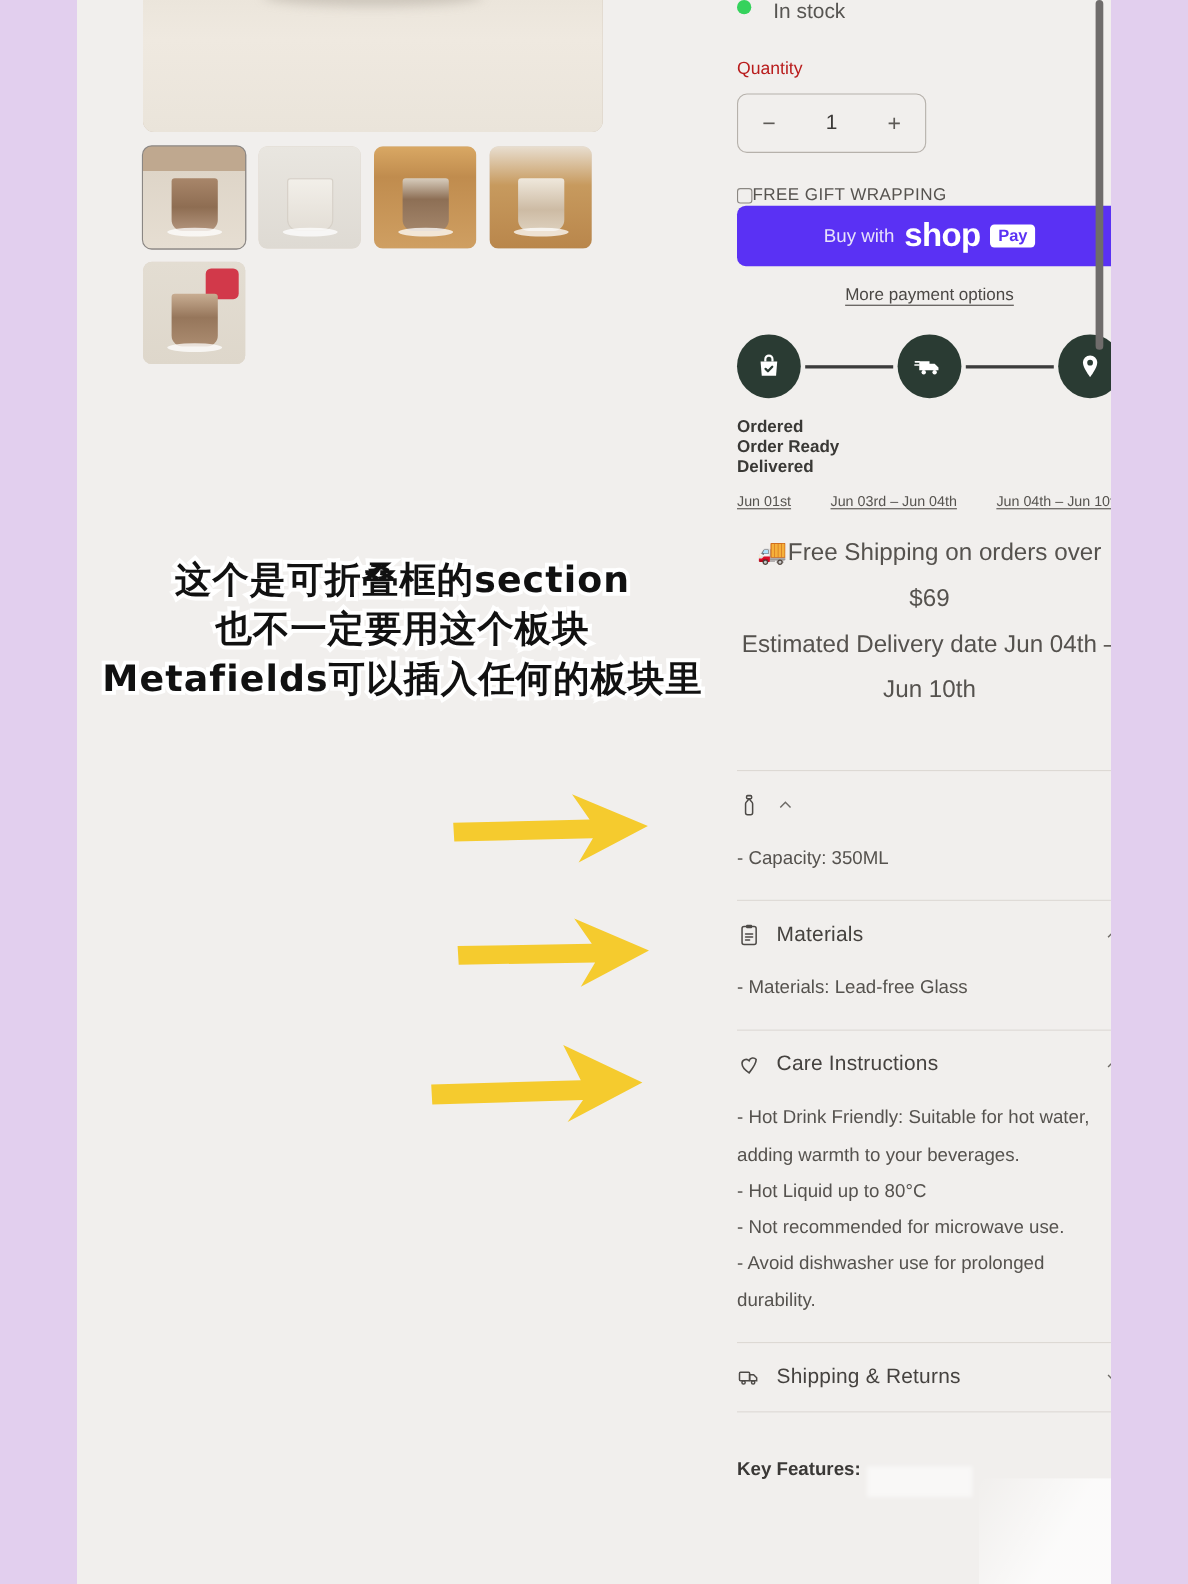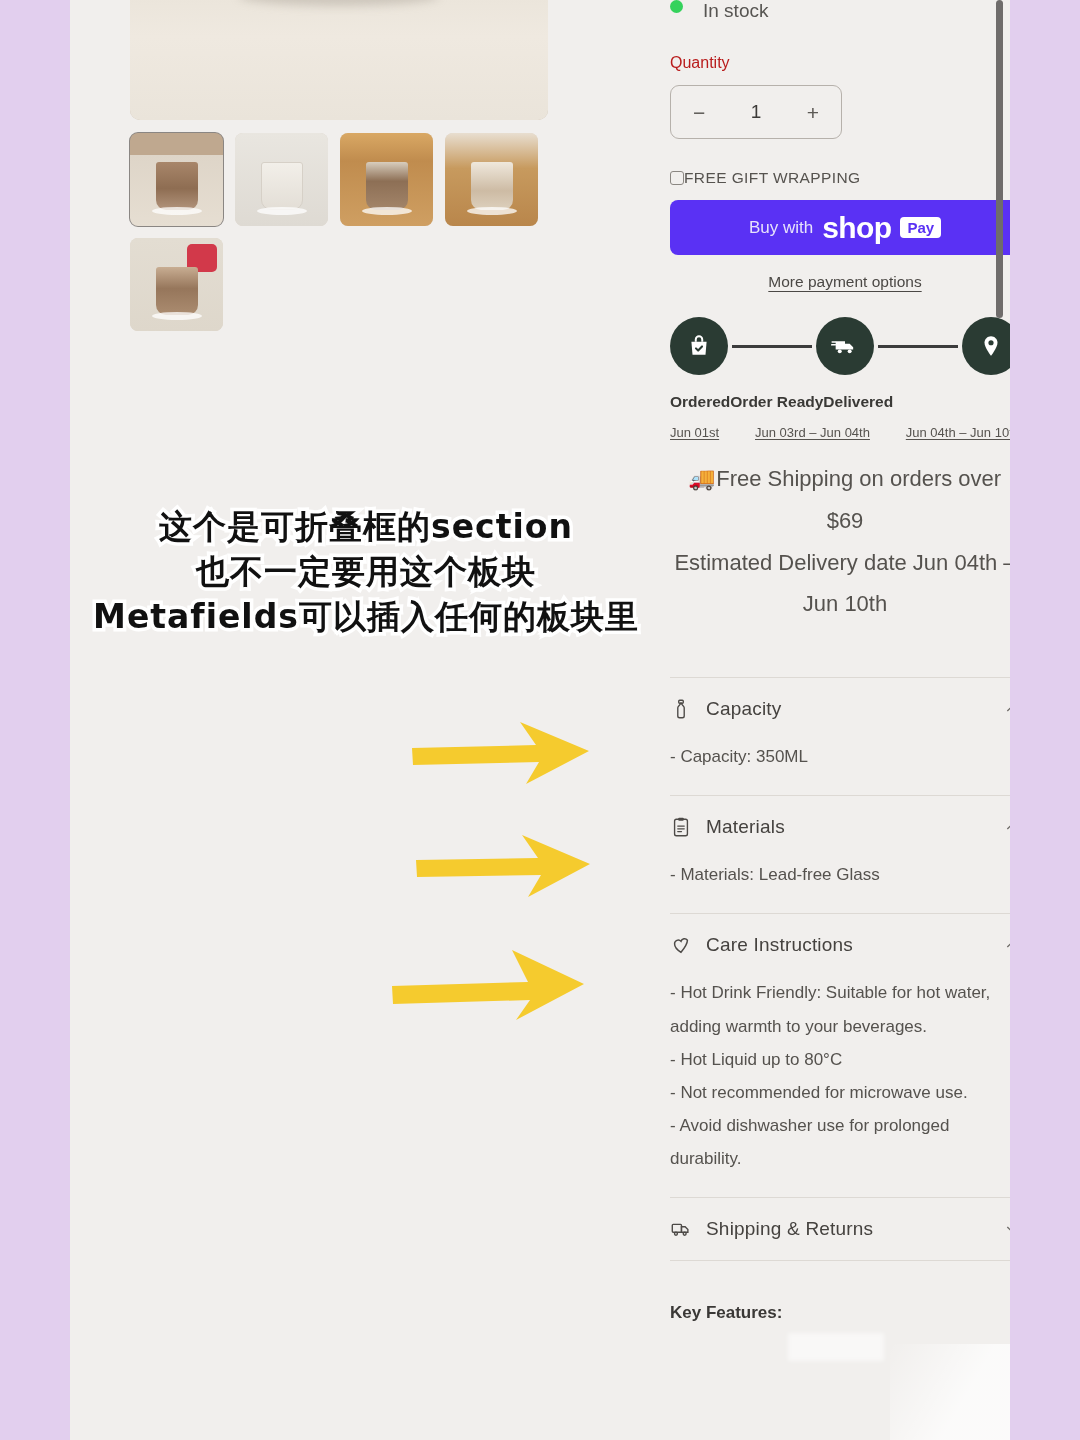--- a/index.html
+++ b/index.html
@@ -78,40 +78,40 @@
   .gbox { width:14px; height:14px; border:1.5px solid #8b8782; border-radius:3px; flex:none; }
   .giftrow span { font-size:15.5px; letter-spacing:.4px; color:#56534f; }
 
   .atc {
     margin-top:28px; width:350px; height:55px;
     border:1px solid #6a6662; border-radius:8px;
     background:transparent; display:flex; align-items:center; justify-content:center;
     font-size:18px; color:#3c3a38;
   }
   .shopbtn {
-    margin-top:13px; width:350px; height:55px; border-radius:8px;
+    width:350px; height:55px; border-radius:8px;
     background:#5a31f4; display:flex; align-items:center; justify-content:center; gap:9px;
   }
   .shopbtn .bw { color:#e7e2fb; font-size:17px; }
   .shopbtn .shopword { color:#fff; font-size:30px; font-weight:bold; letter-spacing:-.6px; }
   .shopbtn .paytag {
     background:#fff; color:#5a31f4; font-size:15px; font-weight:bold;
     padding:2px 7px; border-radius:4px;text-align:center;
   }
   .morepay {
     margin-top:18px; text-align:center; font-size:15.5px;
     color:#4b4845; text-decoration:underline; text-underline-offset:4px;
   }
 
   
   .tracker { margin-top:26px; display:flex; align-items:center; justify-content:space-between; }
   .tnode { width:58px; height:58px; border-radius:50%; background:#2a3b33;
            display:flex; align-items:center; justify-content:center; flex:none; }
   .tline { flex:1; height:3px; background:#3c3c3c; margin:0 4px; }
-  .tlabels { display:flex; margin-top:18px; }
+  .tlabels { display:flex; justify-content:space-between; margin-top:18px;flex-direction:column; }
   .tlabels span { font-size:15.5px; font-weight:bold; color:#3a3936; }
   .tdates { display:flex; justify-content:space-between; margin-top:14px; }
   .tdates span { font-size:13px; color:#56534f; text-decoration:underline; text-underline-offset:2px; }
 
   .shipinfo { margin-top:18px; text-align:center; font-size:22px; line-height:1.9; color:#55524e; }
 
   
   #acc { margin-top:52px; width:350px; }
   .acc-item { border-top:1px solid #ddd9d4; }
   .acc-item:last-child { border-bottom:1px solid #ddd9d4; }
@@ -262,21 +262,20 @@
     </div>
 
     <div id="acc">
 
       <div class="acc-item">
         <div class="acc-head">
           <svg class="acc-ic" viewBox="0 0 24 24" fill="none" stroke="#4d4a47" stroke-width="1.5">
             <rect x="9.5" y="2.5" width="5" height="3.2" rx="1"></rect>
             <path d="M8.5 10.5c0-2 3-2.8 3-4.8h1c0 2 3 2.8 3 4.8v9a2 2 0 0 1-2 2h-3a2 2 0 0 1-2-2v-9z"></path>
           </svg>
-          <div class="acc-title">Capacity</div>
           <svg class="chev" viewBox="0 0 24 24" fill="none" stroke="#6d6a66" stroke-width="2">
               <path d="M5 15l7-7 7 7"></path>
             </svg>
         </div>
         <div class="acc-body">
           <div>- Capacity: 350ML</div>
         </div>
       </div>
 
       <div class="acc-item">

